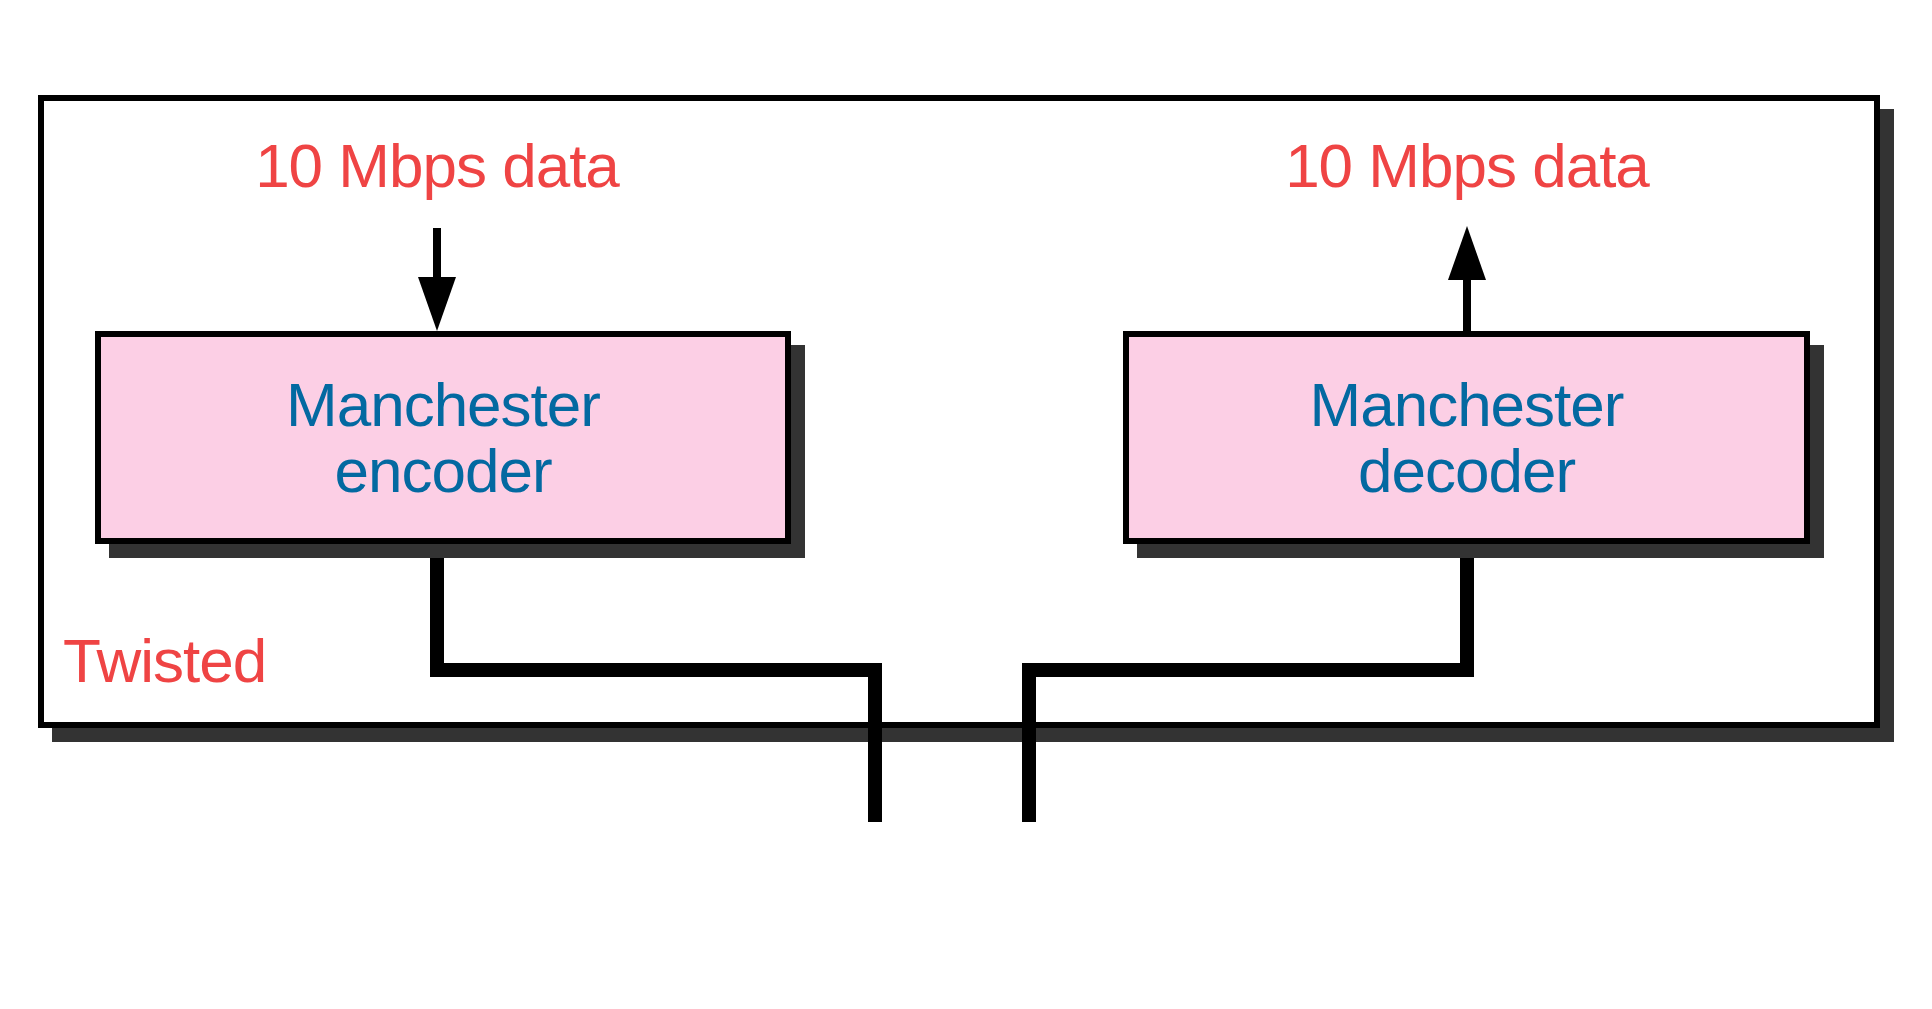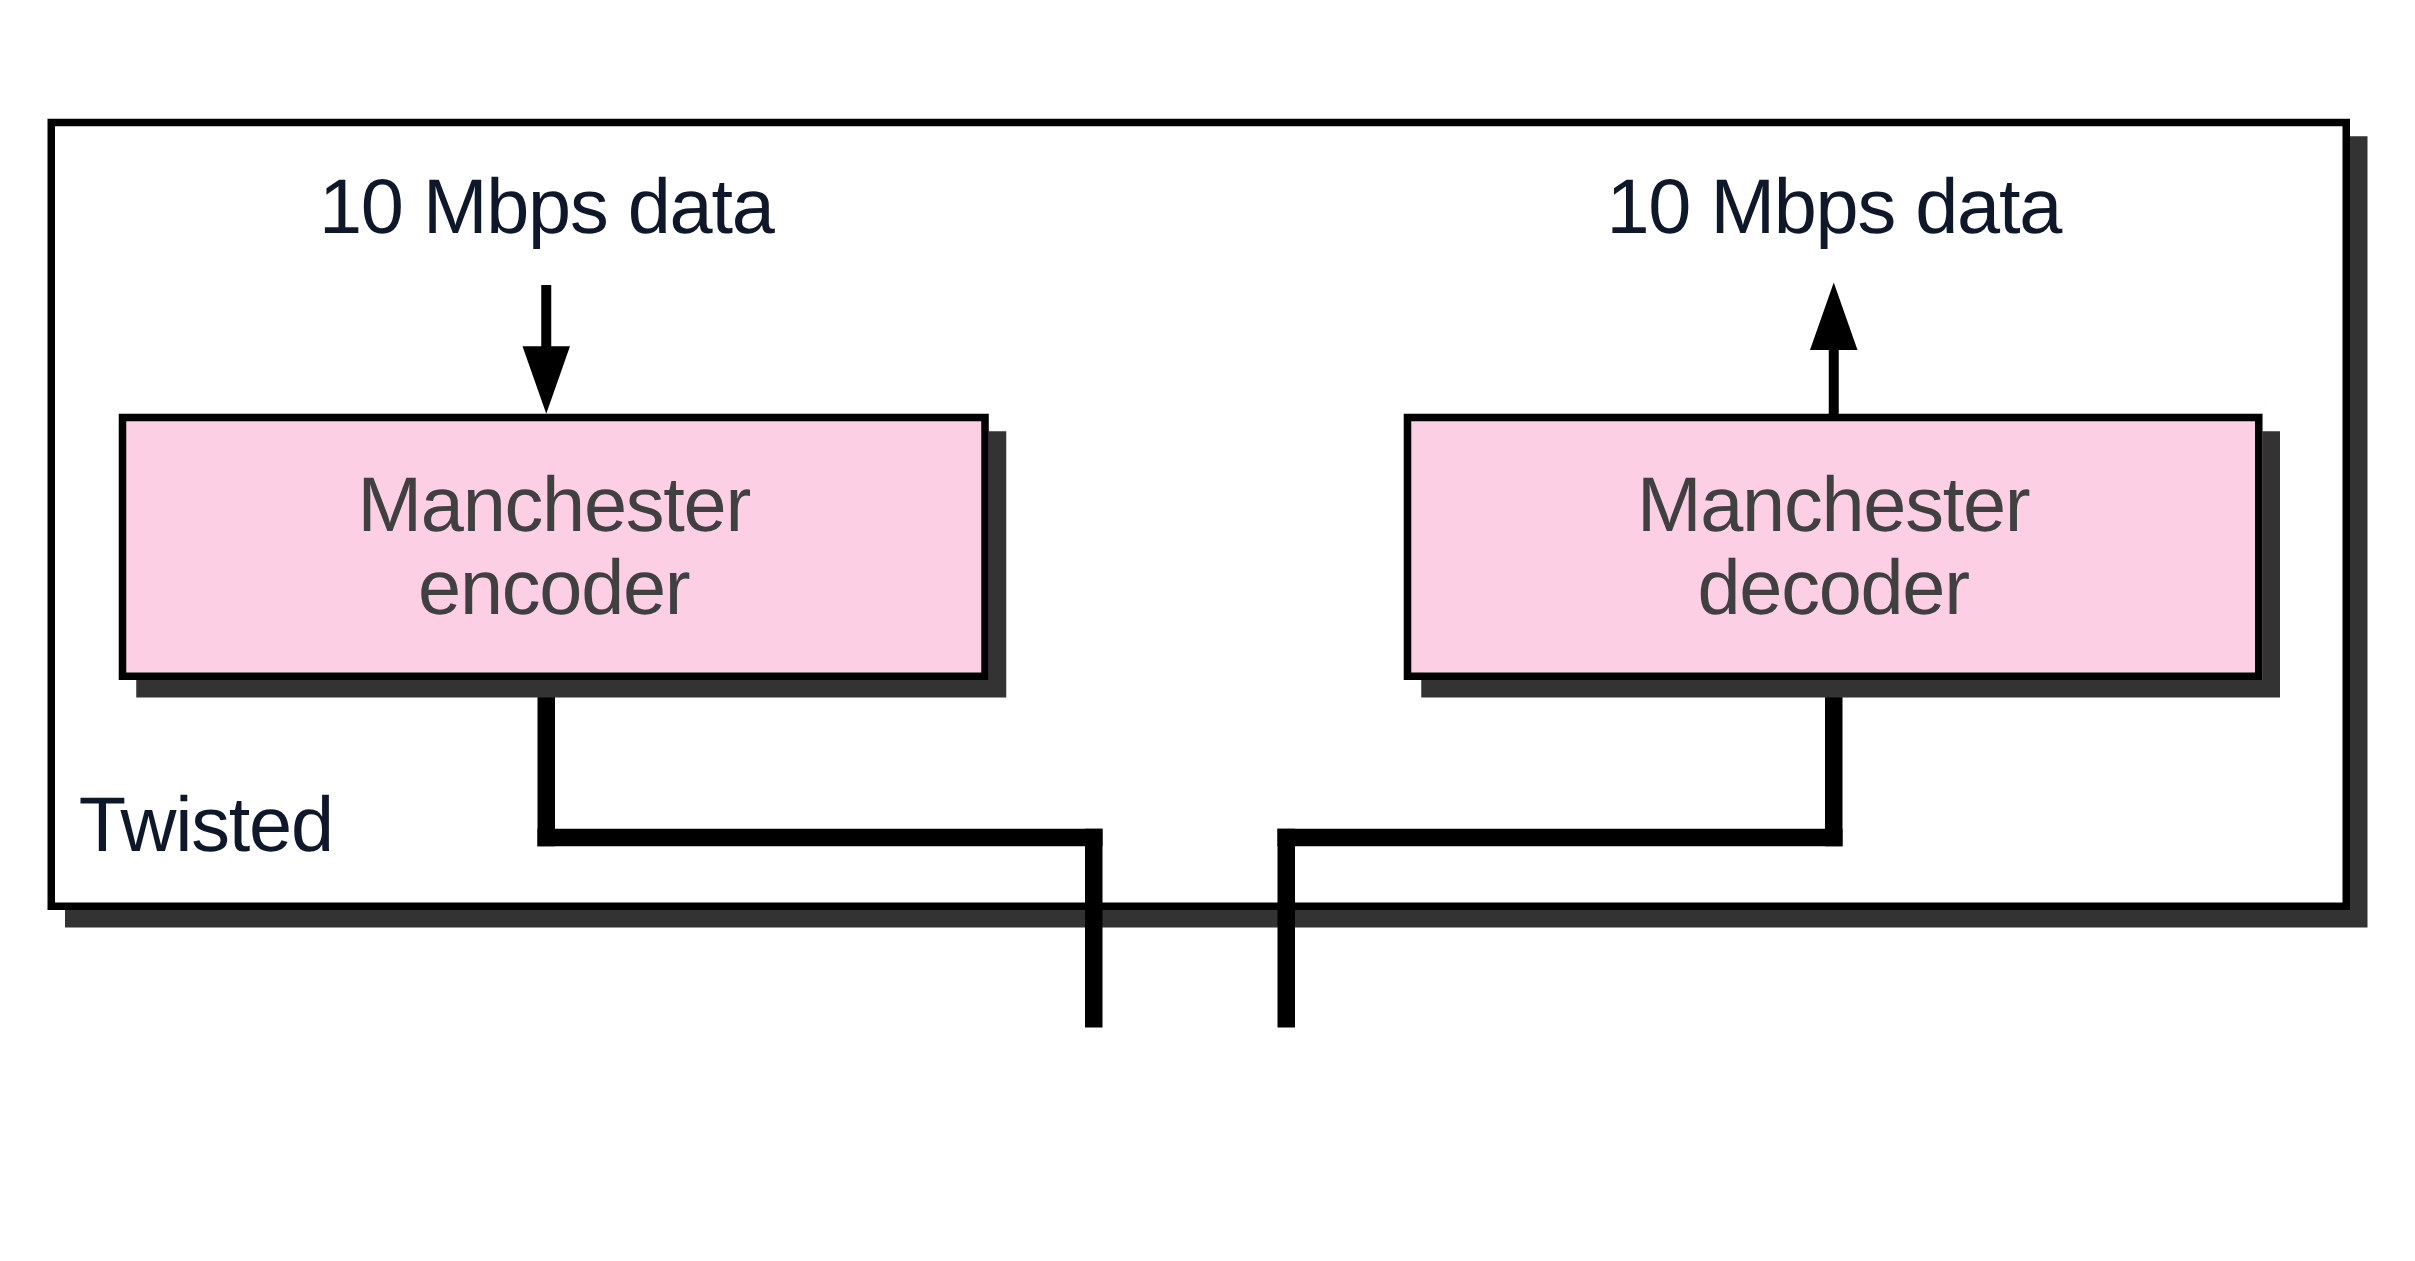--- a/index.html
+++ b/index.html
@@ -49,32 +49,32 @@
     justify-content: center;
   }
   .encoder-box { left: 95px;  width: 696px; }
   .decoder-box { left: 1123px; width: 687px; }
   .box-label {
     width: 420px;
     text-align: center;
     font-size: 62px;
     line-height: 66px;
     letter-spacing: -1px;
-    color: #404040;
+    color: #0369a1;
   }
 
   
   .txt {
     position: absolute;
     font-size: 62px;
     line-height: 66px;
     letter-spacing: -1px;
     white-space: nowrap;
     z-index: 3;
-    color: #0f172a;
+    color: #ef4444;
   }
   .io-label    { width: 500px; text-align: center; top: 133px; }
   .io-left     { left: 187px; }
   .io-right    { left: 1217px; }
   .station-label { left: 63px;  top: 628px; }
   .medium-label  { left: 655px; top: 858px; width: 600px; text-align: center; }
 
   
   .arrow-shaft { position: absolute; background: #000000; z-index: 3; }
   .down-shaft  { left: 433px;  top: 228px; width: 8px; height: 52px; }

